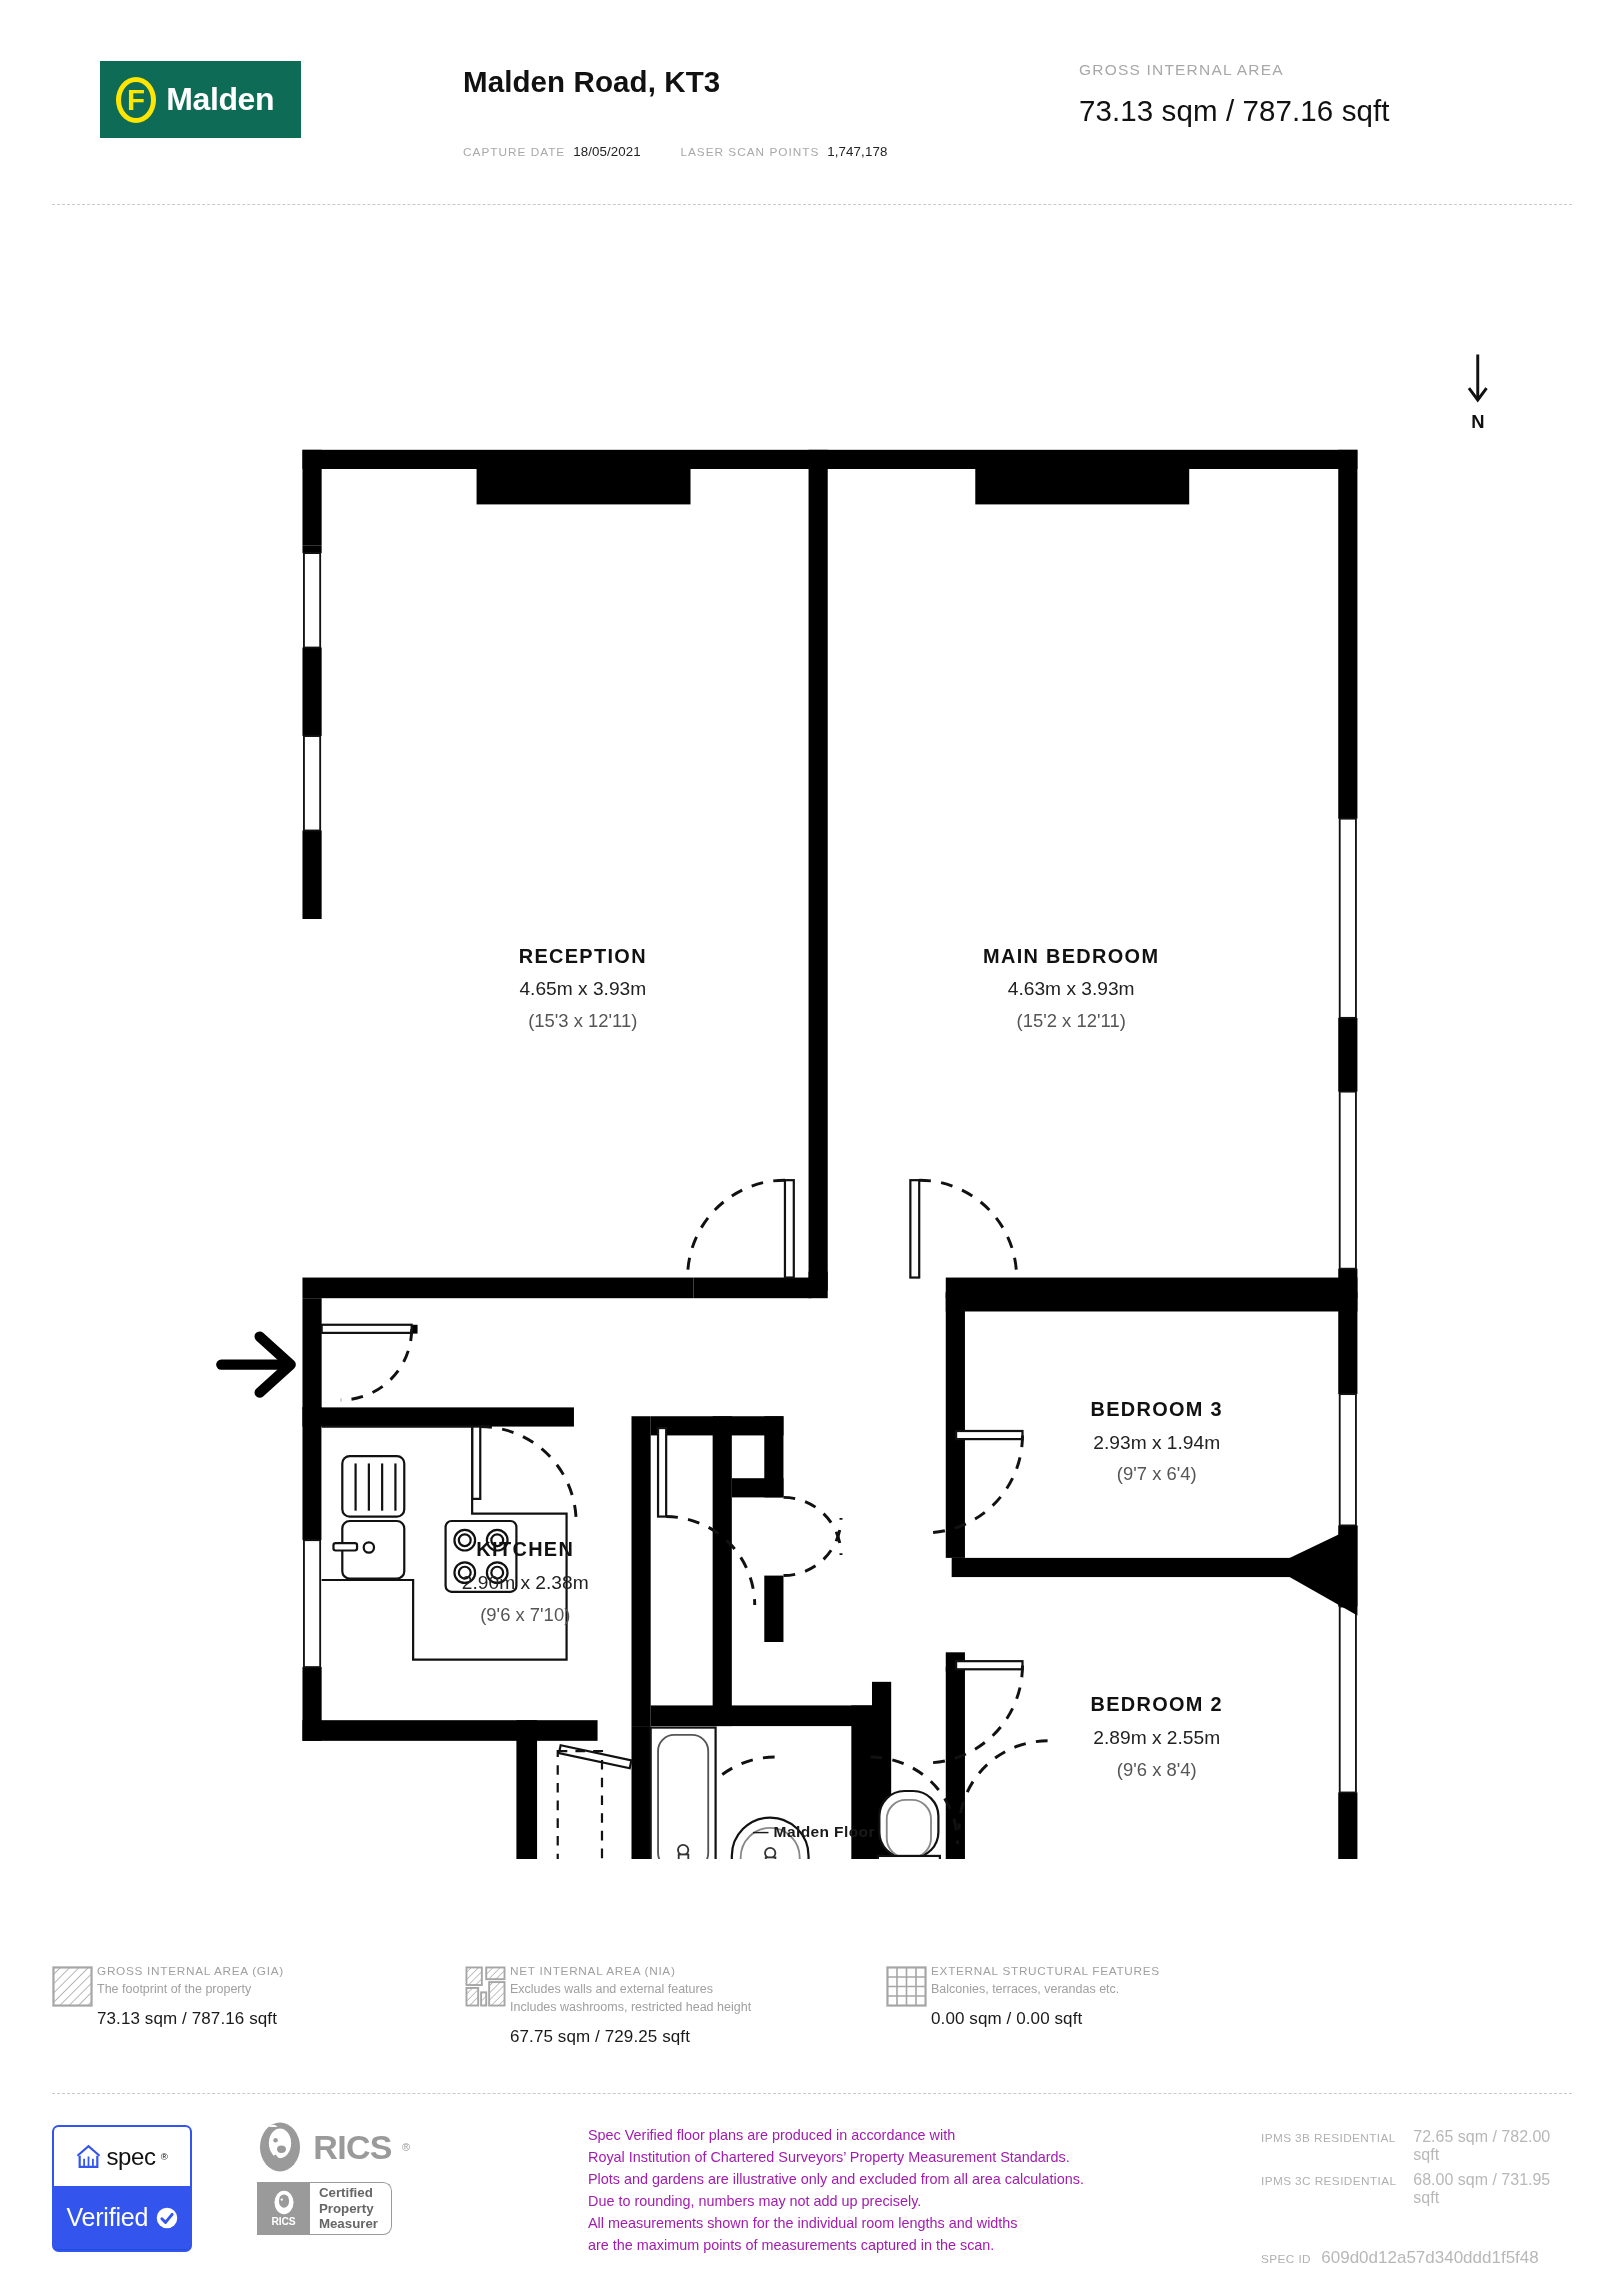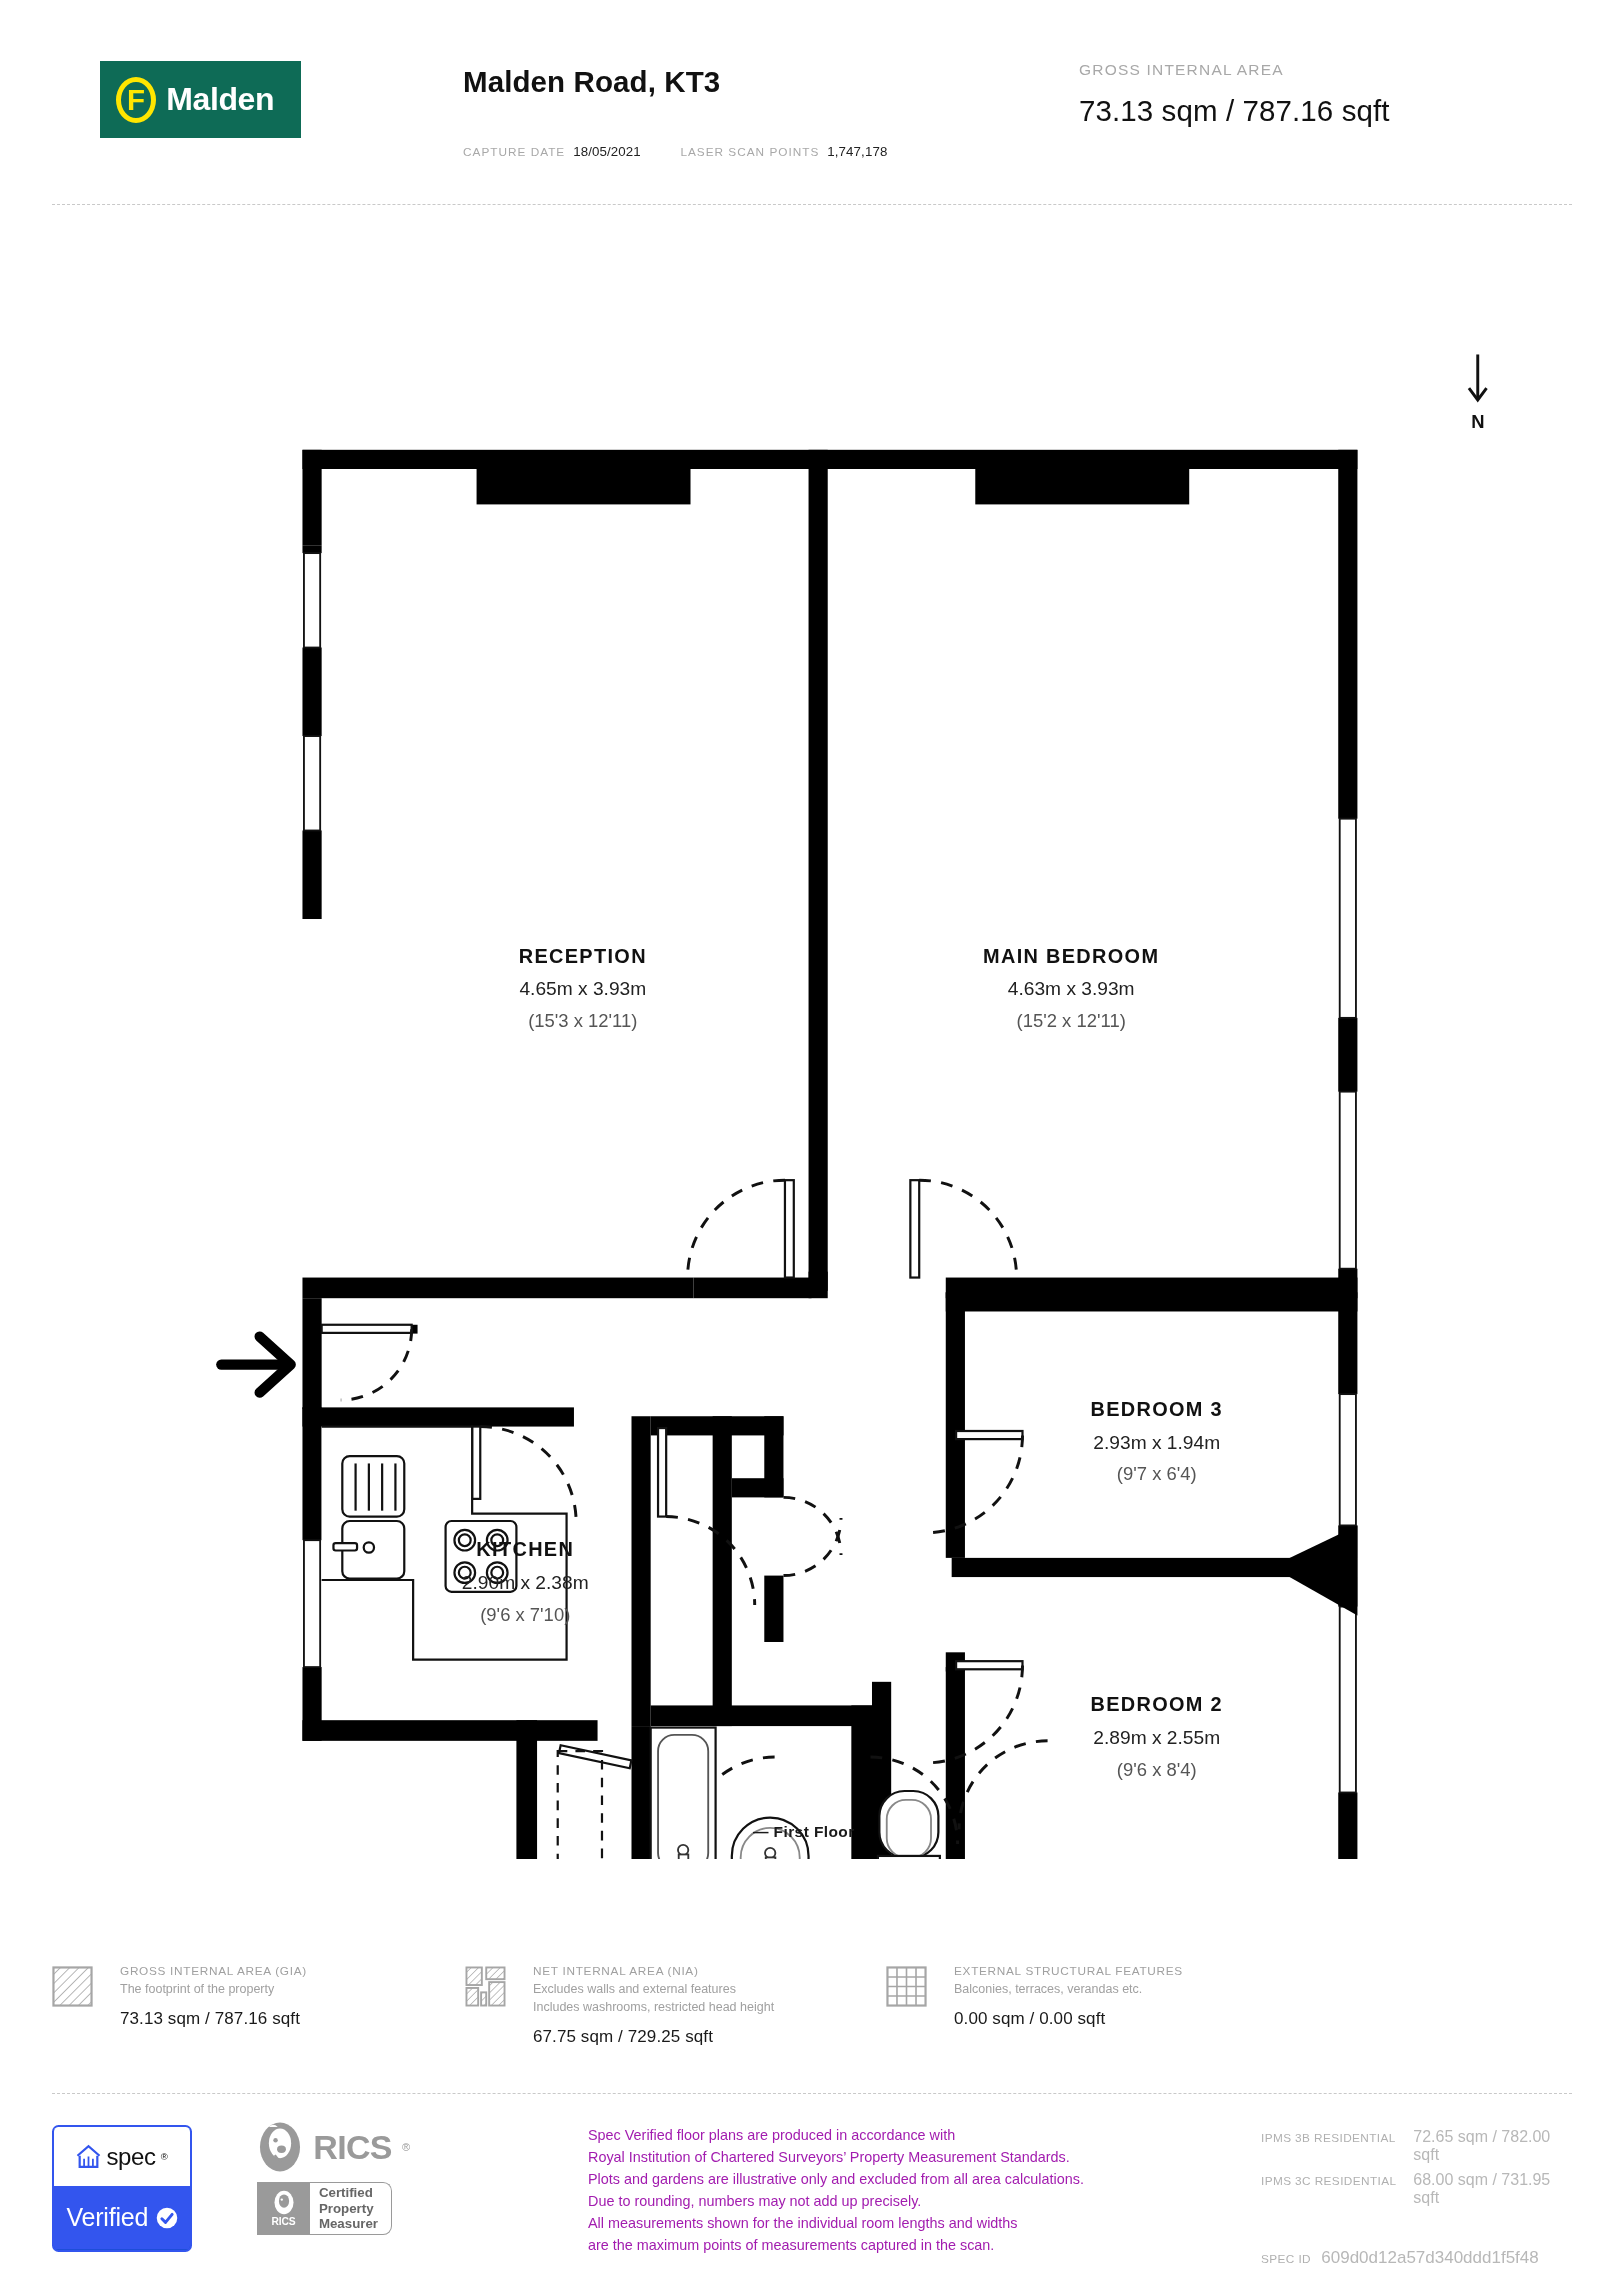--- a/index.html
+++ b/index.html
@@ -104,21 +104,21 @@
     position: absolute; left: 753px; top: 1823px;
     font-size: 15.5px; font-weight: bold; letter-spacing: 0.4px; color: #1a1a1a;
   }
 
   
   .legend {
     position: absolute; left: 52px; top: 1963px;
     width: 1520px; height: 111px;
     display: flex;
   }
-  .legend-item { display: flex; gap: 27px; }
+  .legend-item { display: flex; gap: 4px; }
   .legend-item.i1 { width: 413px; }
   .legend-item.i2 { width: 421px; }
   .legend-item.i3 { width: 391px; }
   .legend-item.i4 { width: 295px; }
   .legend-icon { width: 41px; height: 41px; flex: 0 0 41px; margin-top: 3px; }
   .legend-text { display: flex; flex-direction: column; }
   .legend-title { font-size: 11.8px; color: #a0a0a0; letter-spacing: 0.7px; line-height: 1.45; }
   .legend-sub { font-size: 12.5px; color: #a0a0a0; line-height: 1.45; }
   .legend-value { font-size: 17px; color: #1a1a1a; margin-top: 10.3px; letter-spacing: 0.1px; }
 
@@ -407,21 +407,21 @@
     </g>
     <g>
       <text x="712" y="1810" text-anchor="middle" font-family="Liberation Sans, sans-serif" font-size="27" font-weight="bold" letter-spacing="1.8" fill="#111">KITCHEN</text>
       <text x="712" y="1854" text-anchor="middle" font-family="Liberation Sans, sans-serif" font-size="26" fill="#222">2.90m x 2.38m</text>
       <text x="712" y="1897" text-anchor="middle" font-family="Liberation Sans, sans-serif" font-size="25" fill="#555">(9'6 x 7'10)</text>
     </g>
   </g>
 </svg>
 </div>
 
-<div class="floor-label">— First Floor</div>
+<div class="floor-label">— Malden Floor</div>
 
 <div class="legend">
 
   <div class="legend-item i1">
     <svg class="legend-icon" viewBox="0 0 56 56">
       <defs>
         <pattern id="hatchA" width="9" height="9" patternUnits="userSpaceOnUse" patternTransform="rotate(45)">
           <line x1="0" y1="0" x2="0" y2="9" stroke="#a6a6a6" stroke-width="2.2"></line>
         </pattern>
       </defs>

